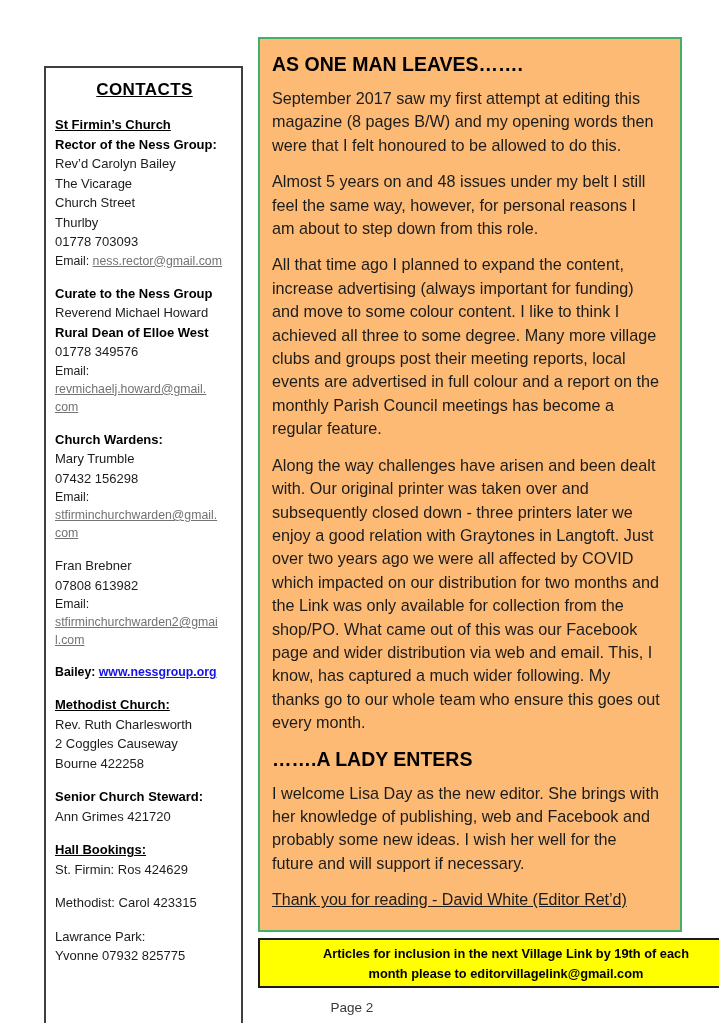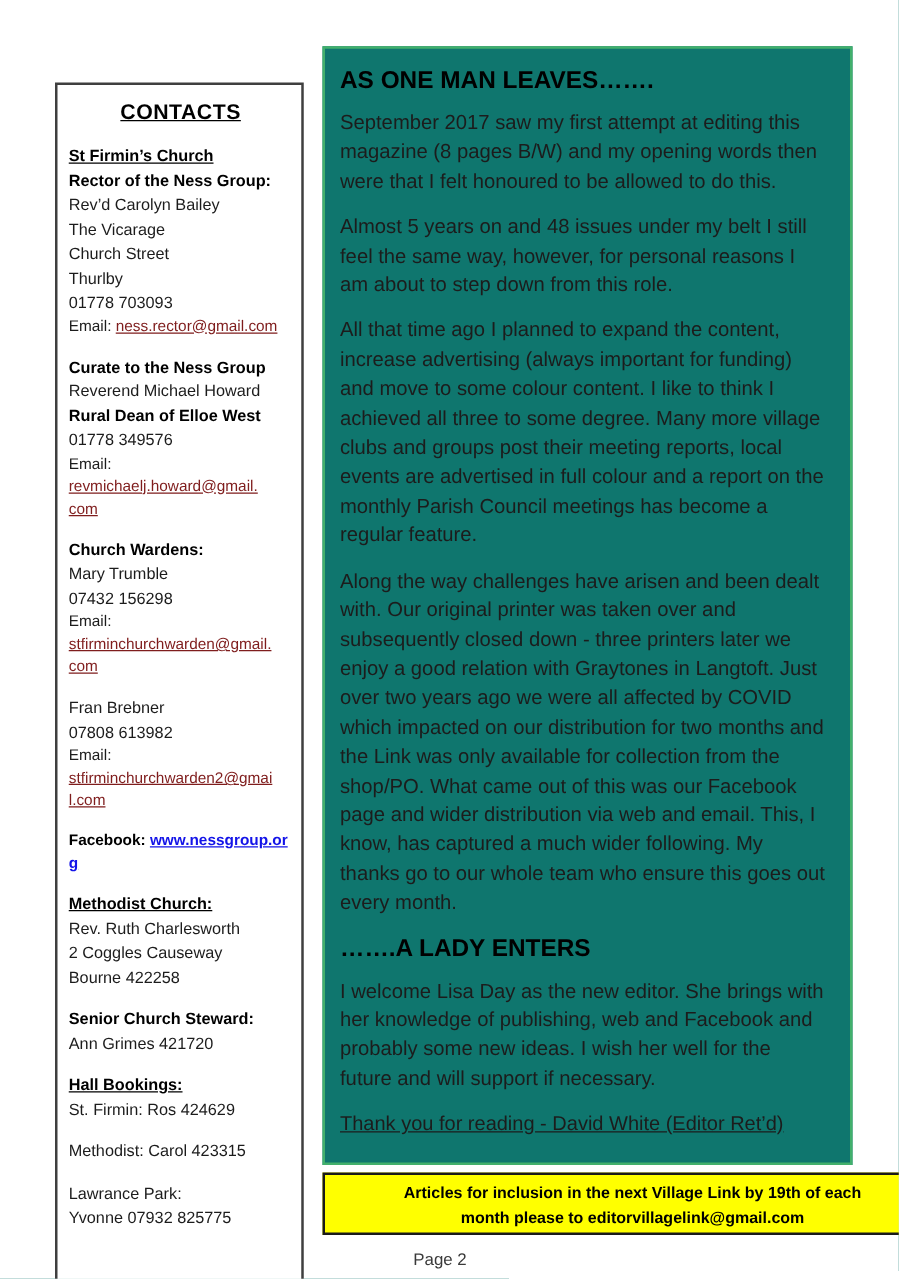--- a/index.html
+++ b/index.html
@@ -15,28 +15,28 @@
   }
   .contacts-title{
     text-align:center;font-size:17px;font-weight:bold;color:#000;
     text-decoration:underline;letter-spacing:.4px;margin:4px 0 15px;
   }
   .ln{font-size:13px;line-height:19.5px;color:#1c1c1c;}
   .ln.b{font-weight:bold;color:#000;}
   .ln.u .lbl{text-decoration:underline;}
   .ln.sm{font-size:12.3px;line-height:18px;}
   .ln.gap{height:14px;}
-  .lnk{color:#7f1d1d;text-decoration:underline;cursor:pointer;word-break:break-all;}
+  .lnk{color:#737373;text-decoration:underline;cursor:pointer;word-break:break-all;}
   .weblink .lnk{color:#1414e8;font-weight:bold;text-align:center;}
   a.lnk:empty{display:none;}
   
   .article-box{
     position:absolute;left:258px;top:37px;width:424px;height:895px;
     border:2px solid #42b06c;box-sizing:border-box;
-    padding:10px 20px 0 12px;overflow:hidden;background:#0f766e;
+    padding:10px 20px 0 12px;overflow:hidden;background:#fdba74;
   }
   .article-box h1{font-size:19.5px;font-weight:bold;color:#000;margin:4px 0 11px;}
   .article-box h2{font-size:19.5px;font-weight:bold;color:#000;margin:2px 0 11px;}
   .article-box p{font-size:16.2px;line-height:23.4px;margin:0 0 13px;}
   .signoff{
     font-size:16px;line-height:23px;text-decoration:underline;
     white-space:nowrap;margin-top:2px;color:#1c1c1c;
   }
   
   .notice-box{
@@ -111,21 +111,21 @@
       <div class="ln"><span class="lbl">07808 613982</span></div>
 
       <div class="ln sm"><span class="lbl">Email:</span></div>
 
       <div class="ln sm"><span class="lbl"></span><a class="lnk">stfirminchurchwarden2@gmai</a></div>
 
       <div class="ln sm"><span class="lbl"></span><a class="lnk">l.com</a></div>
 
       <div class="ln gap"><span class="lbl"></span></div>
 
-      <div class="ln b sm weblink"><span class="lbl">Facebook: </span><a class="lnk">www.nessgroup.org</a></div>
+      <div class="ln b sm weblink"><span class="lbl">Bailey: </span><a class="lnk">www.nessgroup.org</a></div>
 
       <div class="ln gap"><span class="lbl"></span></div>
 
       <div class="ln b u"><span class="lbl">Methodist Church:</span></div>
 
       <div class="ln"><span class="lbl">Rev. Ruth Charlesworth</span></div>
 
       <div class="ln"><span class="lbl">2 Coggles Causeway</span></div>
 
       <div class="ln"><span class="lbl">Bourne    422258</span></div>

